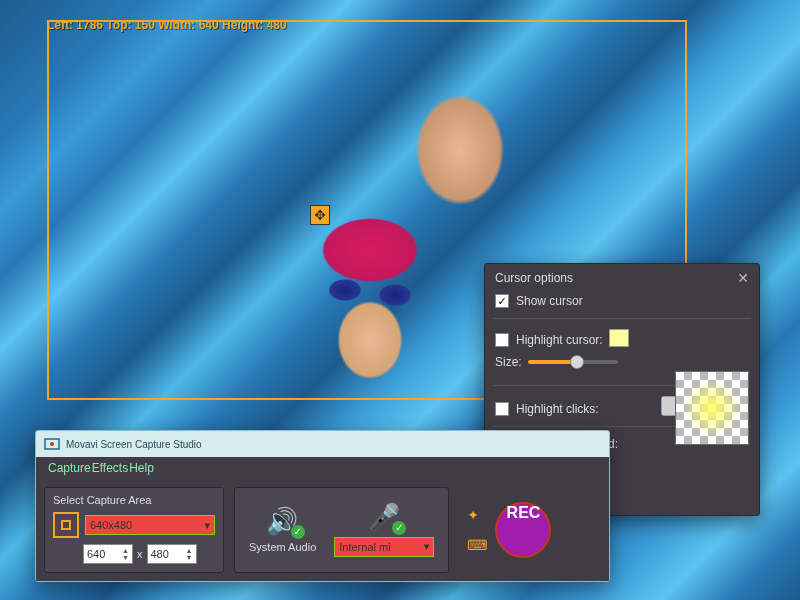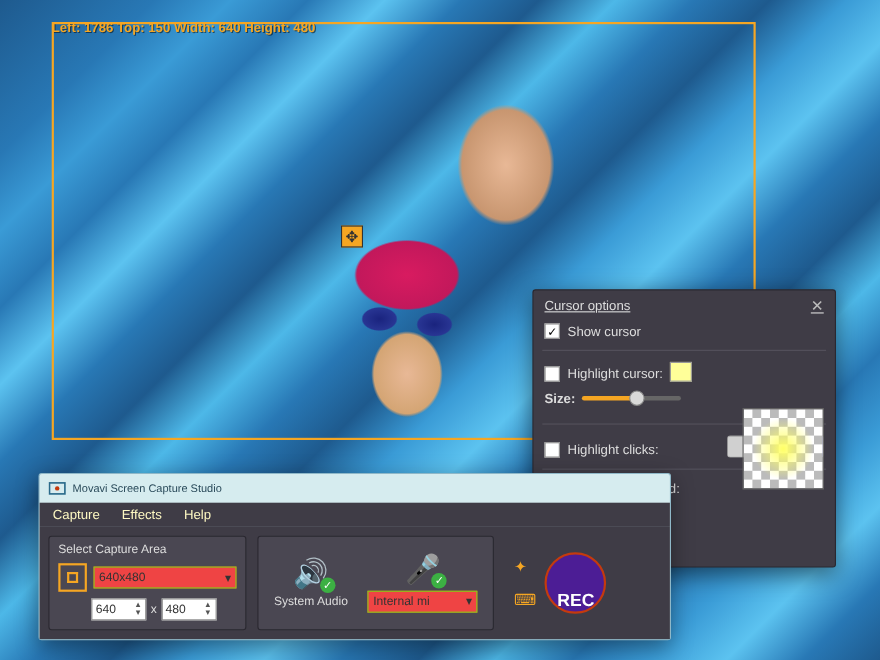--- a/index.html
+++ b/index.html
@@ -47,21 +47,20 @@
 .cursor-panel {
   position: absolute; right: 40px; top: 263px;
   width: 276px; background: #3f3c46;
   border: 1px solid #2a2830; border-radius: 3px;
   color: #ddd; font-size: 12px;
   box-shadow: 0 6px 20px rgba(0,0,0,0.5);
 }
 .cursor-panel .hdr {
   display: flex; justify-content: space-between; align-items: center;
   padding: 6px 8px 4px 10px;
-  text-decoration: underline;
 }
 .cursor-panel .hdr .close {
   width: 16px; height: 16px; cursor: pointer;
   display: flex; align-items: center; justify-content: center;
   color: #bbb; font-size: 14px;
 }
 .cursor-panel .row {
   display: flex; align-items: flex-end; padding: 4px 10px;
 }
 .cursor-panel .sep { height: 1px; background: #55525c; margin: 6px 8px; }
@@ -71,21 +70,21 @@
   width: 20px; height: 18px; border: 1px solid #999; background: #ffff99; margin-left: 6px; cursor: pointer;
 }
 .preview {
   position: absolute; right: 10px; top: 46px;
   width: 74px; height: 74px; border: 1px solid #666;
   background:
     radial-gradient(circle at center, #ffff66 0%, rgba(255,255,102,0.3) 40%, transparent 55%),
     repeating-conic-gradient(#bbb 0 25%, #fff 0 50%);
   background-size: auto, 16px 16px;
 }
-.slider-row { padding: 4px 10px 10px 10px; display: flex; align-items: center; font-weight: bold; }
+.slider-row { padding: 4px 10px 10px 10px; display: flex; align-items: center; }
 .slider {
   flex: 1; height: 4px; background: linear-gradient(to right, #f5a623 0%, #f5a623 55%, #666 55%, #666 100%);
   border-radius: 2px; margin-left: 6px; position: relative; cursor: pointer;
 }
 .slider .thumb {
   position: absolute; left: 55%; top: -5px;
   width: 14px; height: 14px; border-radius: 50%;
   background: #d9d9d9; border: 1px solid #888; transform: translateX(-50%);
 }
 .colorpair {
@@ -113,22 +112,22 @@
   width: 575px; background: #d6ecef;
   border: 1px solid #8fb8c8; border-radius: 3px;
   box-shadow: 0 6px 20px rgba(0,0,0,0.4);
 }
 .titlebar {
   display: flex; align-items: center; height: 26px; padding: 0 8px;
   font-size: 10px; color: #2a4a5a;
 }
 .titlebar .app-icon { width: 16px; height: 14px; margin-right: 6px; display: inline-block; }
 .menubar {
-  background: #3f3c46; color: #fef9c3; font-size: 12px;
-  display: flex; gap: 20px; padding: 4px 12px;
+  background: #3f3c46; color: #86efac; font-size: 12px;
+  display: flex; gap: 1px; padding: 4px 12px;
 }
 .menubar span { cursor: pointer; }
 .toolbar {
   background: #3f3c46; padding: 8px;
   display: flex; gap: 10px; align-items: stretch;
 }
 .panel {
   background: #4a4752; border: 1px solid #2a2830; border-radius: 3px;
   padding: 6px 8px 8px 8px; color: #ddd; font-size: 11px;
 }
@@ -152,22 +151,22 @@
 .audio-icon { font-size: 26px; position: relative; cursor: pointer; }
 .check-badge {
   position: absolute; bottom: -2px; right: -6px;
   width: 14px; height: 14px; border-radius: 50%;
   background: #3cb043; color: #fff; font-size: 10px;
   display: flex; align-items: center; justify-content: center;
 }
 .rec-area { display: flex; align-items: center; gap: 6px; padding: 6px; }
 .rec-btn {
   width: 56px; height: 56px; border-radius: 50%;
-  background: #4c1d95; color: #fff; font-weight: bold;
-  display: flex; align-items: flex-end; justify-content: center;
+  background: #a21caf; color: #fff; font-weight: bold;
+  display: flex; align-items: flex-start; justify-content: center;
   cursor: pointer; border: 2px solid #c43a0e;
 }
 .mini { color: #f5a623; font-size: 14px; cursor: pointer; padding: 2px; }
 </style>
 </head>
 <body>
 
 <div class="bg"></div>
 
 <div class="capture-info">Left: 1786  Top: 150  Width: 640  Height: 480</div>

